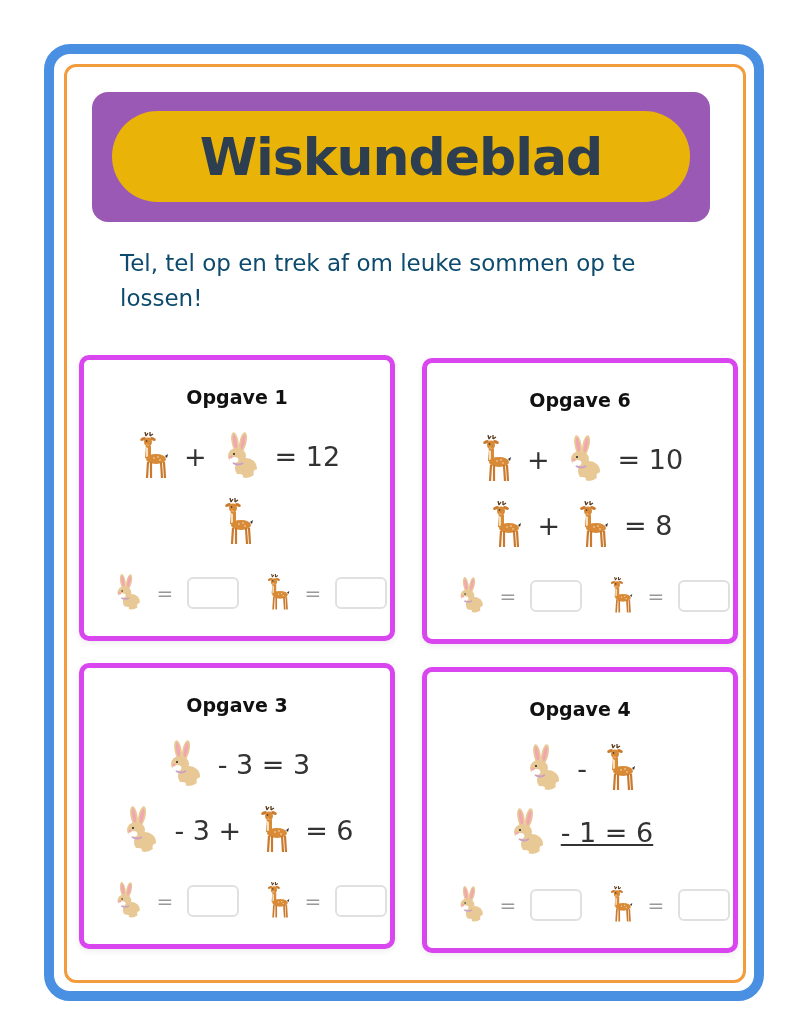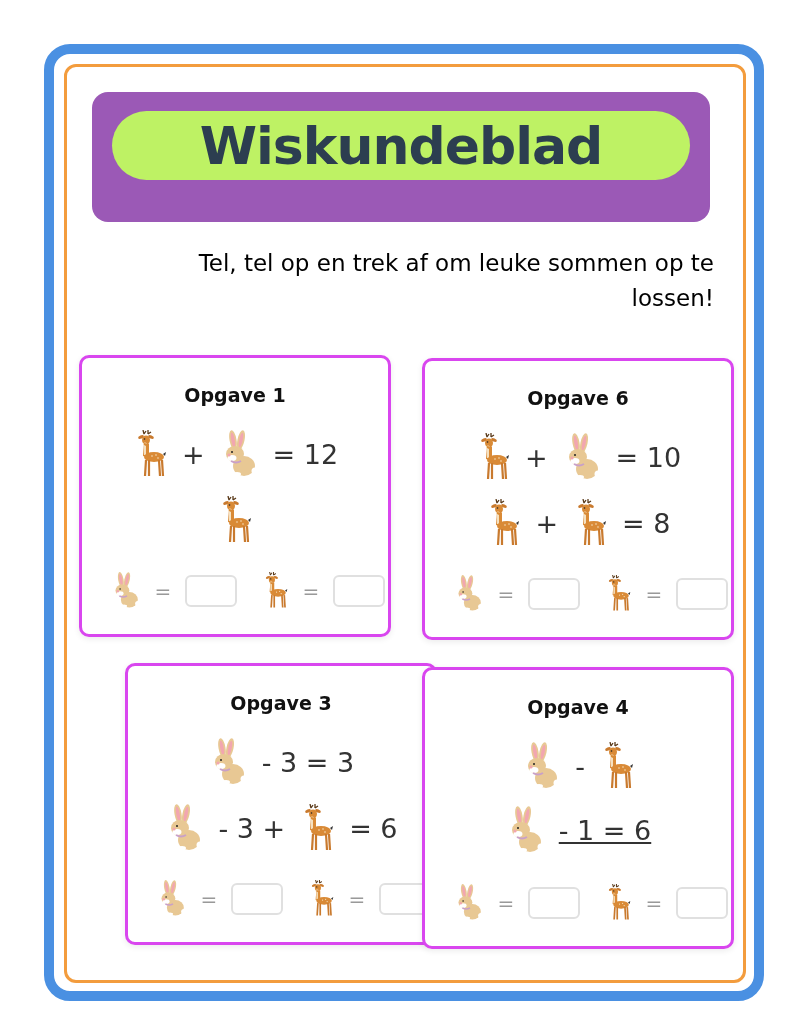--- a/index.html
+++ b/index.html
@@ -1,23 +1,23 @@
 <!DOCTYPE html>
 <html><head>
 <meta charset="utf-8">
 <style>
   html, body { margin:0; padding:0; background:#ffffff; }
   body { width:800px; height:1035px; position:relative; overflow:hidden; font-family:"DejaVu Sans", sans-serif; }
   .outer-frame { position:absolute; left:44px; top:44px; width:700px; height:937px; border:10px solid #4a90e2; border-radius:26px; background:#fff; }
   .inner-frame { position:absolute; left:64px; top:64px; width:676px; height:913px; border:3px solid #f39c3d; border-radius:12px; }
   .header-band { position:absolute; left:92px; top:92px; width:618px; height:130px; background:#9b59b6; border-radius:16px; }
-  .header-pill { position:absolute; left:112px; top:111px; width:578px; height:69px; background:#bef264; border-radius:46px; display:flex; align-items:center; justify-content:center; }
+  .header-pill { position:absolute; left:112px; top:111px; width:578px; height:91px; background:#eab308; border-radius:46px; display:flex; align-items:center; justify-content:center; }
   .title { font-family:"DejaVu Sans", sans-serif; font-weight:bold; font-size:52px; color:#2c3e50; letter-spacing:-1px; }
-  .subtitle { position:absolute; left:120px; top:246px; width:594px; text-align:right; font-family:"DejaVu Sans", sans-serif; font-size:23px; line-height:35px; color:#000000; }
-  .card { position:absolute; width:306px; height:276px; background:#fff; border:3px solid #d946ef; border-radius:10px; box-shadow:0 2px 6px rgba(0,0,0,0.08); }
+  .subtitle { position:absolute; left:120px; top:246px; width:594px; text-align:left; font-family:"DejaVu Sans", sans-serif; font-size:23px; line-height:35px; color:#0c4a6e; }
+  .card { position:absolute; width:306px; height:276px; background:#fff; border:5px solid #d946ef; border-radius:10px; box-shadow:0 2px 6px rgba(0,0,0,0.08); }
   .card-title { position:absolute; left:0; right:0; top:26px; text-align:center; font-weight:bold; font-size:19px; color:#111; font-family:"DejaVu Sans", sans-serif; }
   .eq-row { position:absolute; left:0; right:0; display:flex; align-items:center; justify-content:center; gap:14px; font-size:27px; color:#333; font-family:"DejaVu Sans", sans-serif; }
   .eq-row .tok { white-space:pre; }
   .answers { position:absolute; left:28px; right:22px; top:214px; display:flex; align-items:center; }
   .ans-group { display:flex; align-items:center; gap:10px; margin-right:24px; }
   .ans-eq { font-size:20px; color:#999; width:24px; text-align:center; }
   .ans-box { width:48px; height:28px; border:2px solid #e0e0e0; border-radius:6px; background:#fff; }
   .icon svg { display:block; }
 </style>
 </head>
@@ -255,21 +255,21 @@
               <circle cx="26" cy="28" r="0.8" fill="#f5e1c0"></circle>
     <path d="M31 24 L34 22 L33 26 Z" fill="#333"></path>
     <path d="M14 30 L13 46 M17 30 L17 46 M27 30 L28 46 M30 30 L31 46" stroke="#c97a2e" stroke-width="2.2"></path>
   </svg>
           </span>
           <span class="ans-eq">=</span>
           <div class="ans-box"></div>
         </div>
       </div>
     </div>
-    <div class="card" style="left: 79px; top: 663px; margin-left: 46px;">
+    <div class="card" style="left: 79px; top: 663px;">
       <div class="card-title">Opgave 3</div>
       <div class="eq-row" style="top: 72px;">
         <span class="icon">
           <svg width="40" height="48" viewBox="0 0 40 48">
     <ellipse cx="14" cy="10" rx="3.5" ry="10" fill="#e8c894" transform="rotate(-10 14 10)"></ellipse>
     <ellipse cx="14" cy="10" rx="1.8" ry="7.5" fill="#f2a6b0" transform="rotate(-10 14 10)"></ellipse>
     <ellipse cx="22" cy="10" rx="3.5" ry="10" fill="#e8c894" transform="rotate(12 22 10)"></ellipse>
     <ellipse cx="22" cy="10" rx="1.8" ry="7.5" fill="#f2a6b0" transform="rotate(12 22 10)"></ellipse>
     <ellipse cx="25" cy="36" rx="11" ry="10" fill="#e8c894"></ellipse>
     <circle cx="36" cy="41" r="3.5" fill="#fff"></circle>

